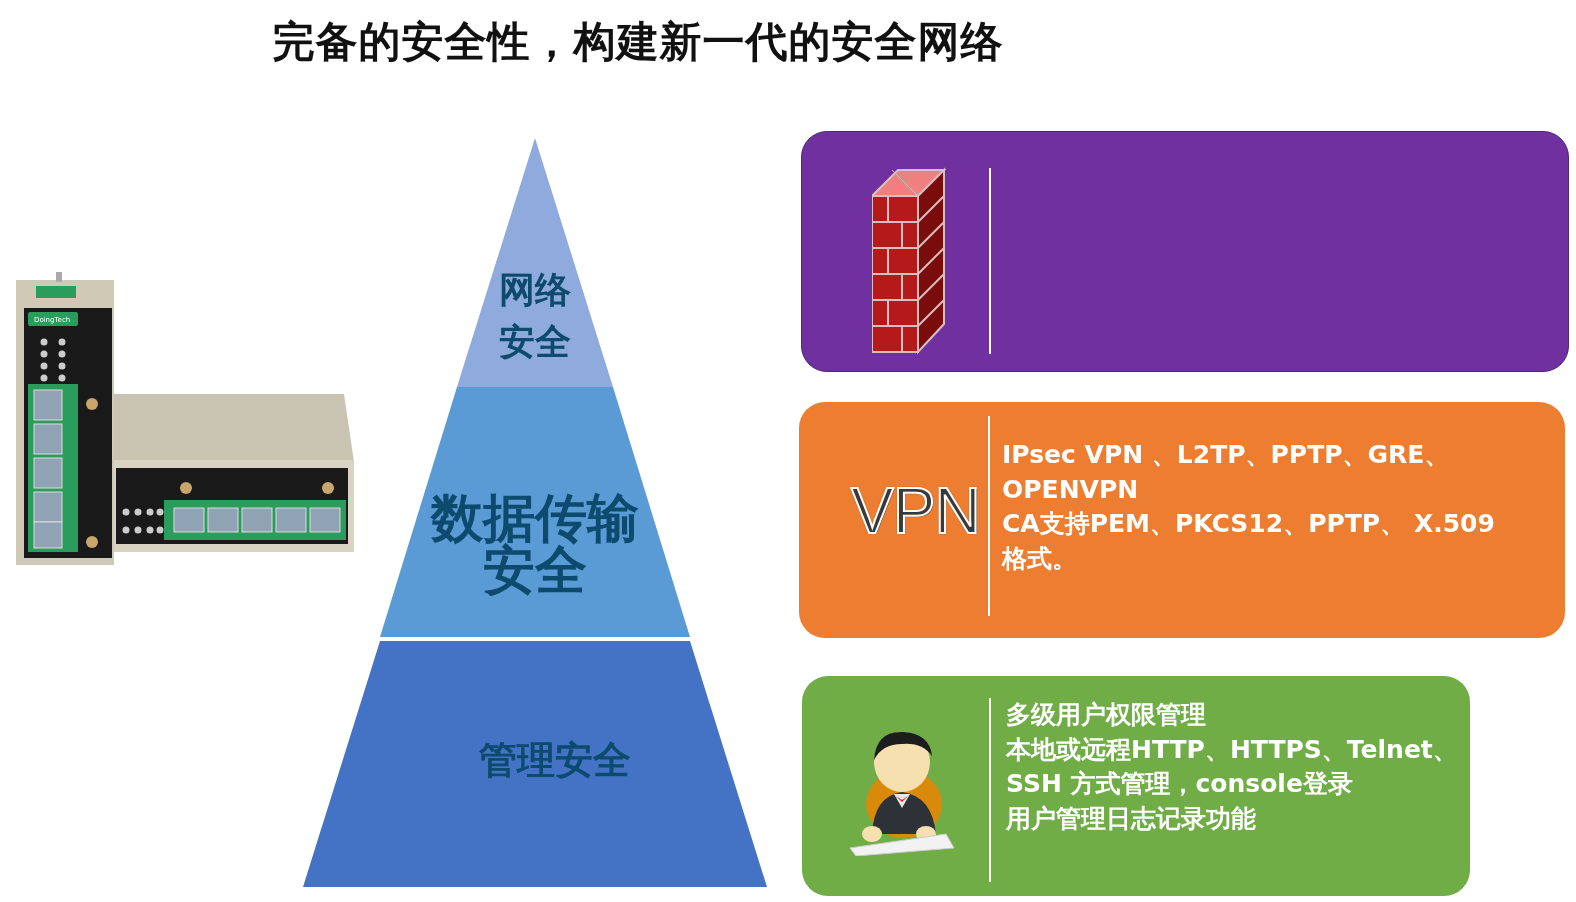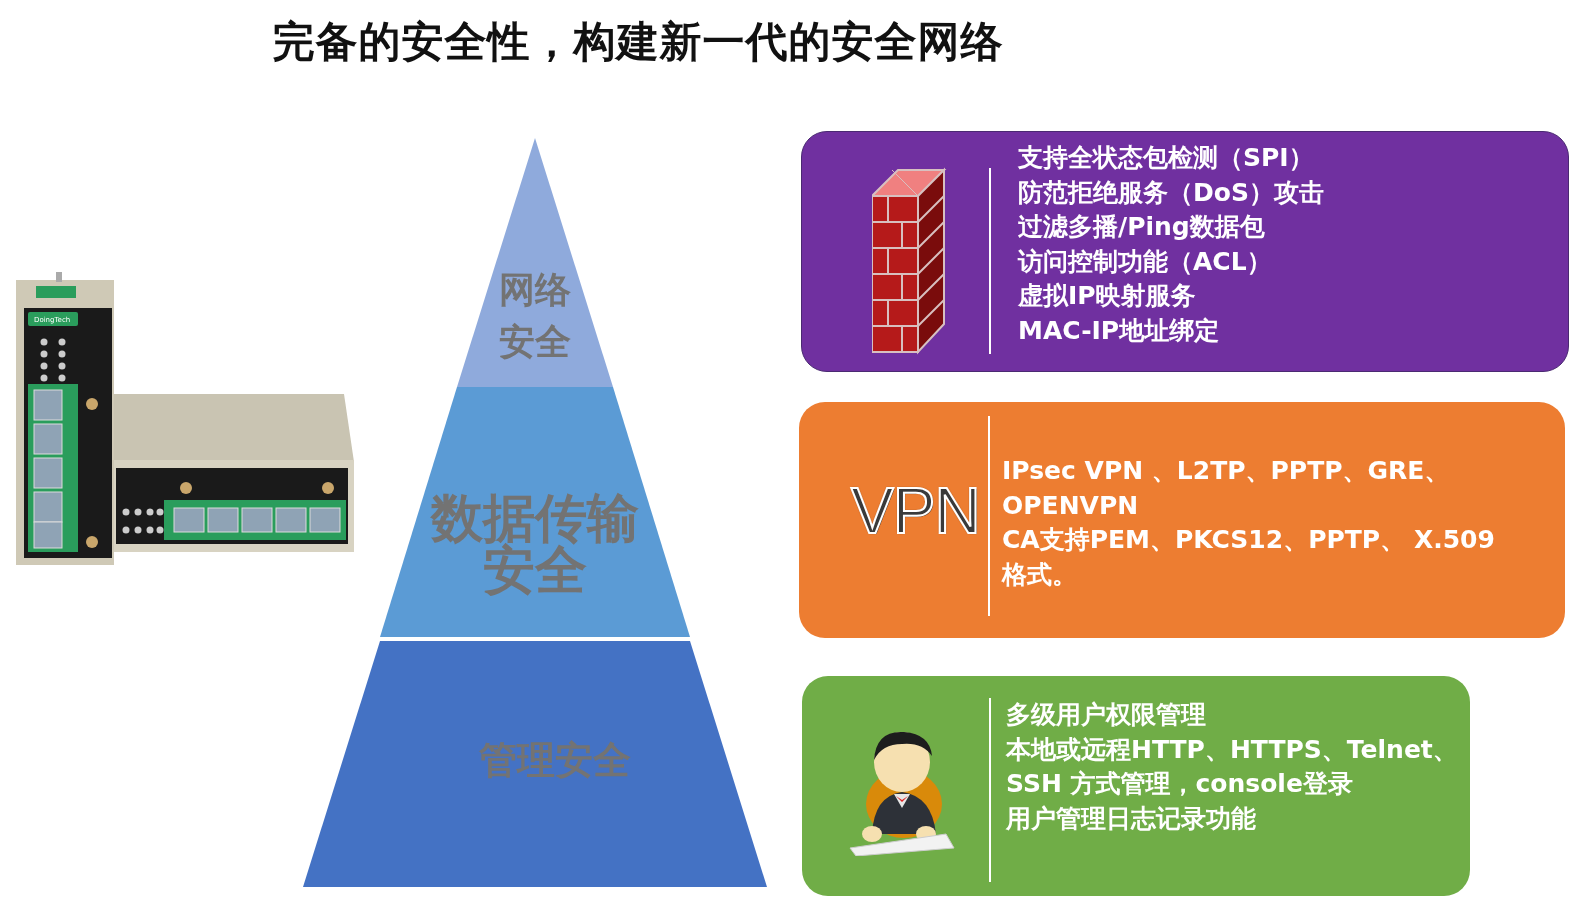--- a/index.html
+++ b/index.html
@@ -2,21 +2,21 @@
 <html><head>
 <meta charset="utf-8">
 <style>
   html, body { margin:0; padding:0; }
   body { width:1576px; height:902px; background:#ffffff; position:relative; overflow:hidden;
          font-family:"DejaVu Sans","Liberation Sans",sans-serif; }
   .title { position:absolute; left:0; width:1276px; top:14px; text-align:center;
            font-size:42px; font-weight:bold; color:#111; letter-spacing:1px; }
   .device { position:absolute; left:14px; top:272px; width:345px; height:298px; }
   .pyramid { position:absolute; left:300px; top:135px; width:470px; height:755px; }
-  .pyr-label { position:absolute; text-align:center; font-weight:bold; color:#737373; line-height:1.3; }
+  .pyr-label { position:absolute; text-align:center; font-weight:bold; color:#0c4a6e; line-height:1.3; }
   .panel { position:absolute; border-radius:26px; color:#fff; }
   .panel .divider { position:absolute; width:2px; background:#fff; }
   .panel .lines { position:absolute; font-size:25px; line-height:34.5px; font-weight:bold; white-space:nowrap; }
   .panel .lines div { white-space:nowrap; }
   .p1 { left:801px; top:131px; width:766px; height:239px; background:#7030a0; border:1px solid #4a2a72; }
   .p2 { left:799px; top:402px; width:766px; height:236px; background:#ed7d31; }
   .p3 { left:802px; top:676px; width:668px; height:220px; background:#70ad47; }
   .vpn-logo { position:absolute; left:52px; top:72px; font-size:64px; font-family:"Liberation Sans",sans-serif;
               color:#3a3a3a; -webkit-text-stroke:2px #fff;
               text-shadow: 0 0 2px #000, 1px 1px 0 #222; letter-spacing:-1px; }
@@ -117,34 +117,26 @@
         <line x1="30" y1="160" x2="30" y2="186"></line>
       <line x1="46" y1="56" x2="72" y2="30"></line>
         <line x1="46" y1="82" x2="72" y2="56"></line>
       <line x1="46" y1="108" x2="72" y2="82"></line>
         <line x1="46" y1="134" x2="72" y2="108"></line>
       <line x1="46" y1="160" x2="72" y2="134"></line>
       <line x1="20" y1="4" x2="46" y2="30" stroke-width="1"></line>
     </g>
   </svg>
   <div class="divider" style="left:187px; top:36px; height:186px;"></div>
-  <div class="lines" style="left:216px; top:9px;">
-    <div>支持全状态包检测（SPI）</div>
-    <div>防范拒绝服务（DoS）攻击</div>
-    <div>过滤多播/Ping数据包</div>
-    <div>访问控制功能（ACL）</div>
-    <div>虚拟IP映射服务</div>
-    <div>MAC-IP地址绑定</div>
-  </div>
 </div>
 
 <div class="panel p2">
   <div class="vpn-logo">VPN</div>
   <div class="divider" style="left:189px; top:14px; height:200px;"></div>
-  <div class="lines" style="left:203px; top:52px;">
+  <div class="lines" style="left:203px; top:36px;">
     <div>IPsec VPN 、L2TP、PPTP、GRE、</div>
     <div>OPENVPN</div>
     <div>CA支持PEM、PKCS12、PPTP、 X.509</div>
     <div>格式。</div>
   </div>
 </div>
 
 <div class="panel p3">
   <svg style="position:absolute; left:40px; top:50px;" width="120" height="130" viewBox="0 0 120 130">
     <ellipse cx="62" cy="78" rx="38" ry="34" fill="#d98a0a"></ellipse>

